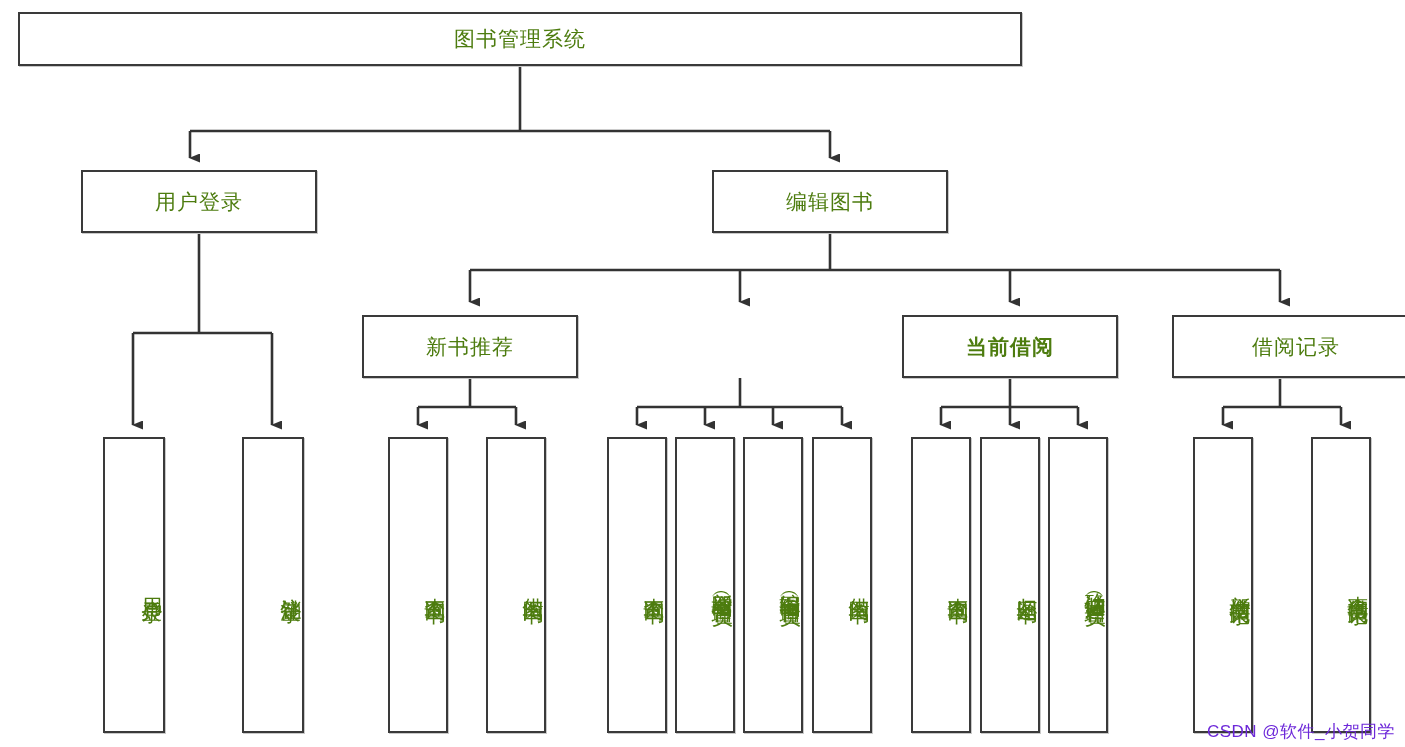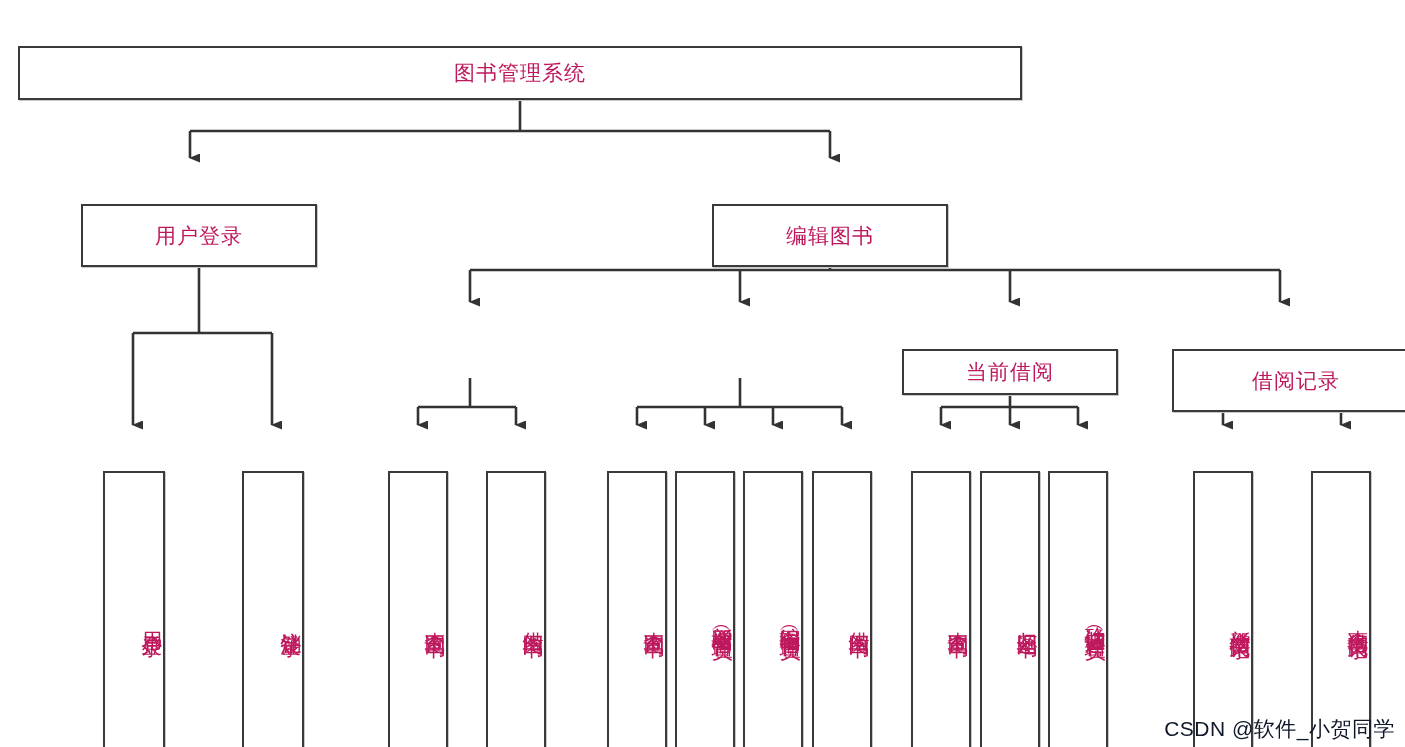--- a/index.html
+++ b/index.html
@@ -26,23 +26,22 @@
     pointer-events: none;
   }
   .node {
     position: absolute;
     box-sizing: border-box;
     border: 2px solid #3a3a3a;
     background: #ffffff;
     display: flex;
     align-items: center;
     justify-content: center;
-    color: #be185d;
+    color: #4d7c0f;
     box-shadow: 1px 1px 0 #c9c9c9;
-    margin-top: 34px;
   }
   .node.horizontal {
     font-size: 21px;
     letter-spacing: 1px;
     white-space: nowrap;
   }
   .node.vertical {
     writing-mode: vertical-rl;
     text-orientation: upright;
     font-size: 21px;
@@ -55,22 +54,22 @@
   .node.vertical.tall-text {
     align-items: flex-start;
   }
   .node-label {
     display: block;
   }
   #watermark {
     position: absolute;
     right: 10px;
     bottom: 4px;
-    font-size: 21px;
-    color: #0f172a;
+    font-size: 17px;
+    color: #6d28d9;
     white-space: nowrap;
     letter-spacing: 0.5px;
   }
 </style>
 </head>
 <body>
 
 <div id="canvas">
 
   <svg id="wires" viewBox="0 0 1405 747" width="1405" height="747">
@@ -127,21 +126,24 @@
     <span class="node-label">图书管理系统</span>
   </div>
 
   <div class="node horizontal" style="left:81px; top:170px; width:236px; height:63px;">
     <span class="node-label">用户登录</span>
   </div>
   <div class="node horizontal" style="left:712px; top:170px; width:236px; height:63px;">
     <span class="node-label">编辑图书</span>
   </div>
 
-  <div class="node horizontal" style="left:902px; top:315px; width:216px; height:46px;">
+  <div class="node horizontal" style="left:362px; top:315px; width:216px; height:63px;">
+    <span class="node-label">新书推荐</span>
+  </div>
+  <div class="node horizontal" style="left:902px; top:315px; width:216px; height:63px;font-weight:bold;">
     <span class="node-label">当前借阅</span>
   </div>
   <div class="node horizontal" style="left:1172px; top:315px; width:248px; height:63px;">
     <span class="node-label">借阅记录</span>
   </div>
 
   <div class="node vertical" style="left:103px; top:437px; width:62px; height:296px;">
     <span class="node-label">用户登录</span>
   </div>
   <div class="node vertical" style="left:242px; top:437px; width:62px; height:296px;">

